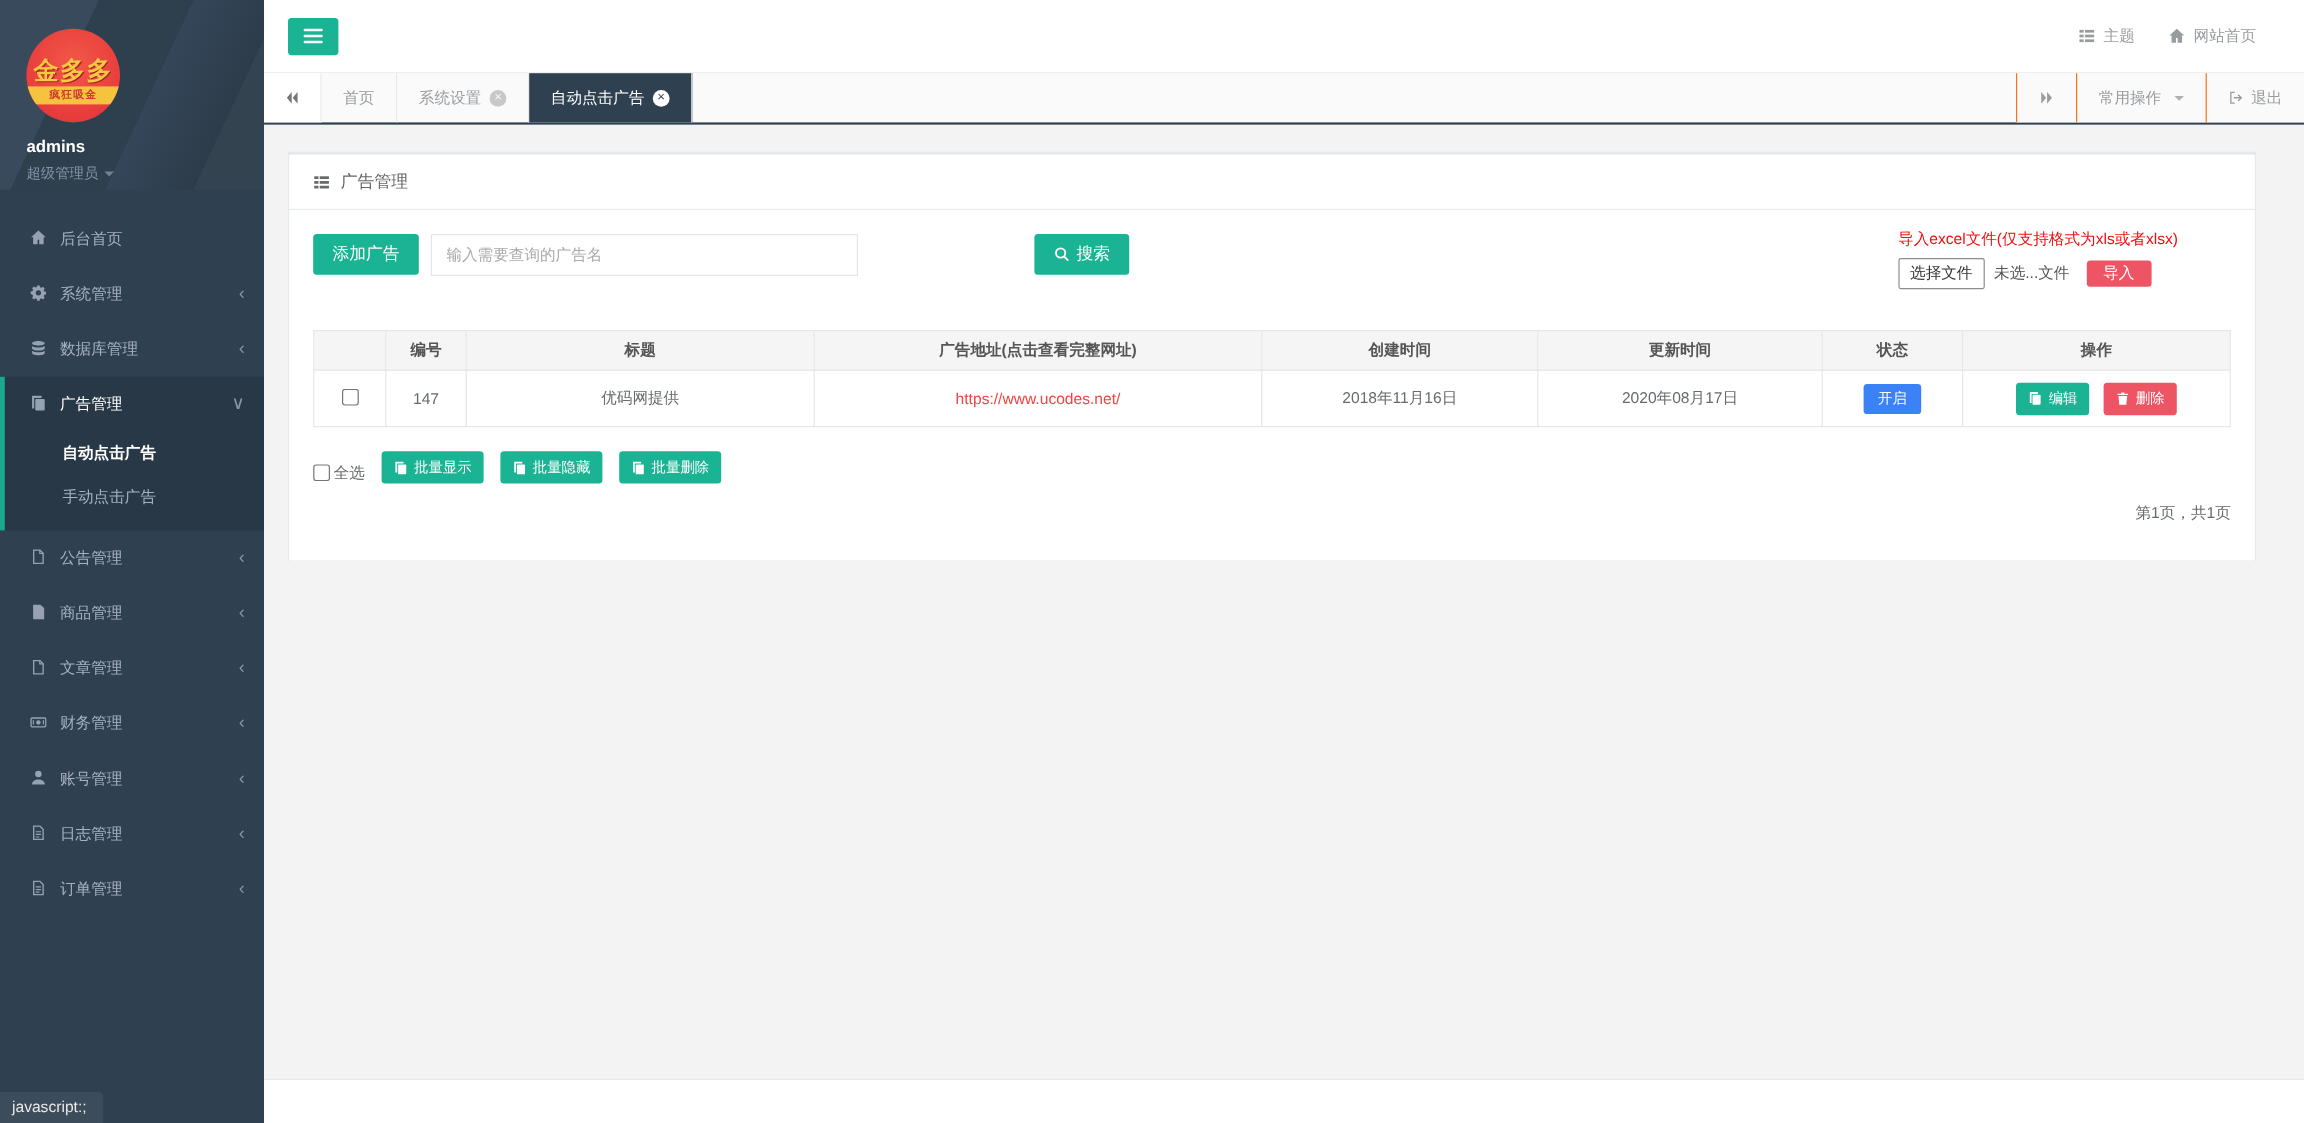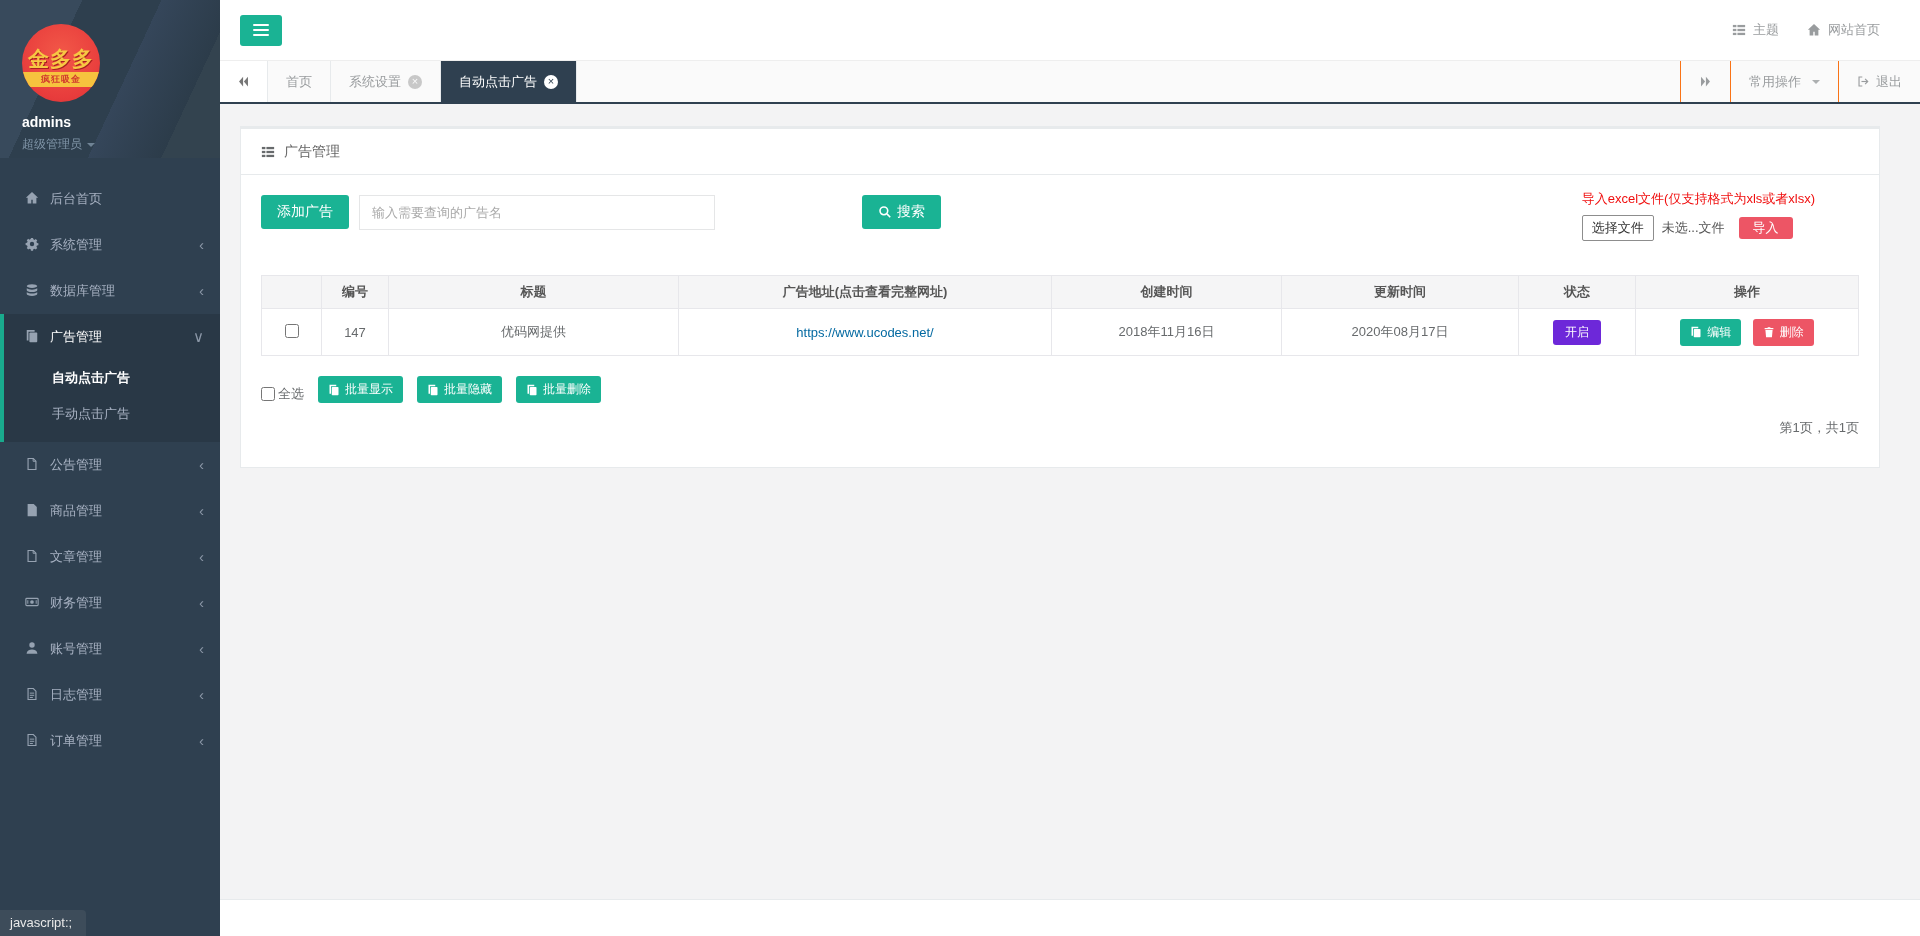--- a/index.html
+++ b/index.html
@@ -77,24 +77,24 @@
   .import-box { position:absolute; right:44px; top:-5px; }
   .import-note { color:#f00f0f; font-size:13px; }
   .import-row { margin-top:7px; display:flex; align-items:center; }
   .file-btn { background:#fff; border:1px solid #8d8d8d; border-radius:2px; font-size:13px; color:#333; padding:3px 9px; cursor:pointer; font-family:inherit; }
   .file-status { font-size:13px; color:#555; margin:0 14px 0 8px; }
 
   table.ad-table { width:100%; border-collapse:collapse; margin-top:24px; font-size:13px; color:#676a6c; }
   .ad-table th, .ad-table td { border:1px solid #e7e7eb; text-align:center; }
   .ad-table th { background:#f5f5f6; height:33px; font-weight:bold; color:#555; font-size:13px; }
   .ad-table td { height:47px; background:#fff; }
-  .ad-table a { color:#0369a1; text-decoration:none; }
+  .ad-table a { color:#ef4444; text-decoration:none; }
   .col-check { width:60px; } .col-id { width:67px; } .col-title { width:290px; } .col-url { width:373px; }
   .col-created { width:230px; } .col-updated { width:237px; } .col-status { width:117px; }
-  .status-badge { display:inline-block; background:#6d28d9; color:#fff; font-size:12px; padding:4px 12px; border-radius:3px; }
+  .status-badge { display:inline-block; background:#3b82f6; color:#fff; font-size:12px; padding:4px 12px; border-radius:3px; }
   .op-cell .btn { margin:0 4px; }
 
   .batch-row { margin-top:20px; display:flex; align-items:flex-end; gap:14px; }
   .select-all { display:flex; align-items:center; gap:3px; font-size:13px; color:#676a6c; cursor:pointer; }
   input[type="checkbox"] { width:14px; height:14px; cursor:pointer; }
   .page-row { margin-top:16px; text-align:right; font-size:13px; color:#676a6c; }
 </style>
 </head>
 <body>
 

